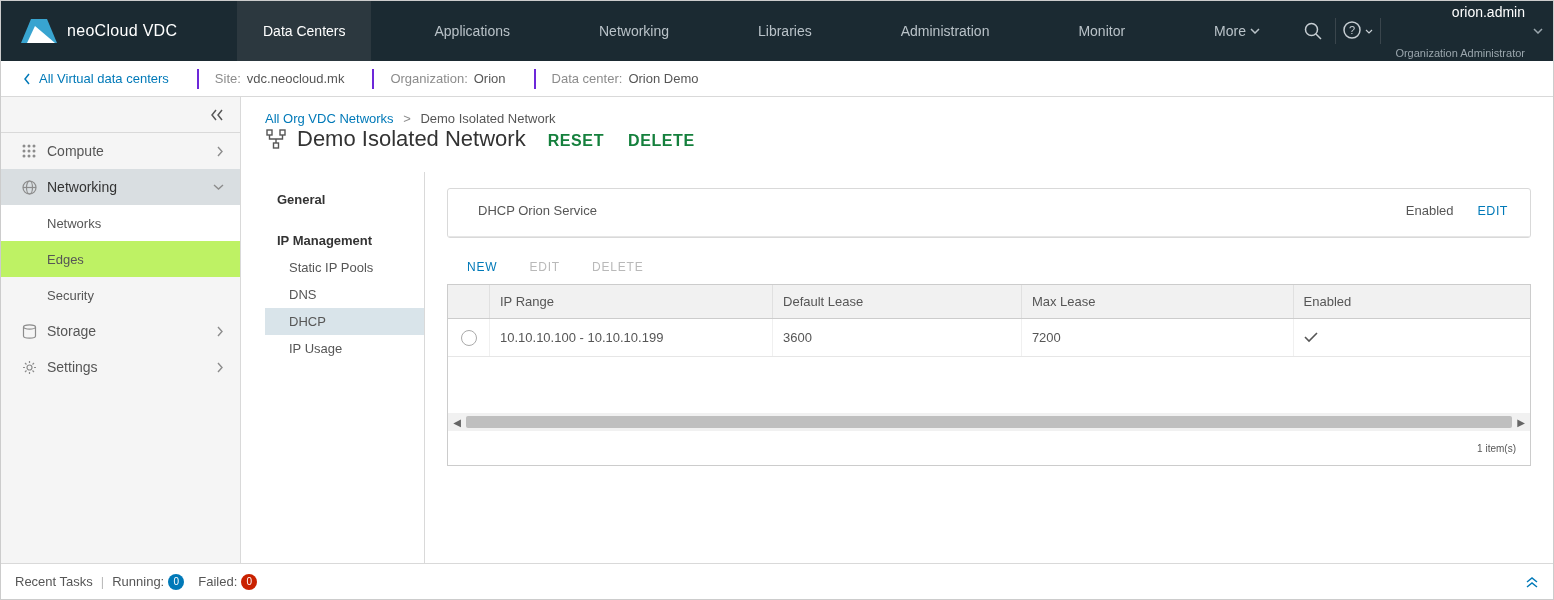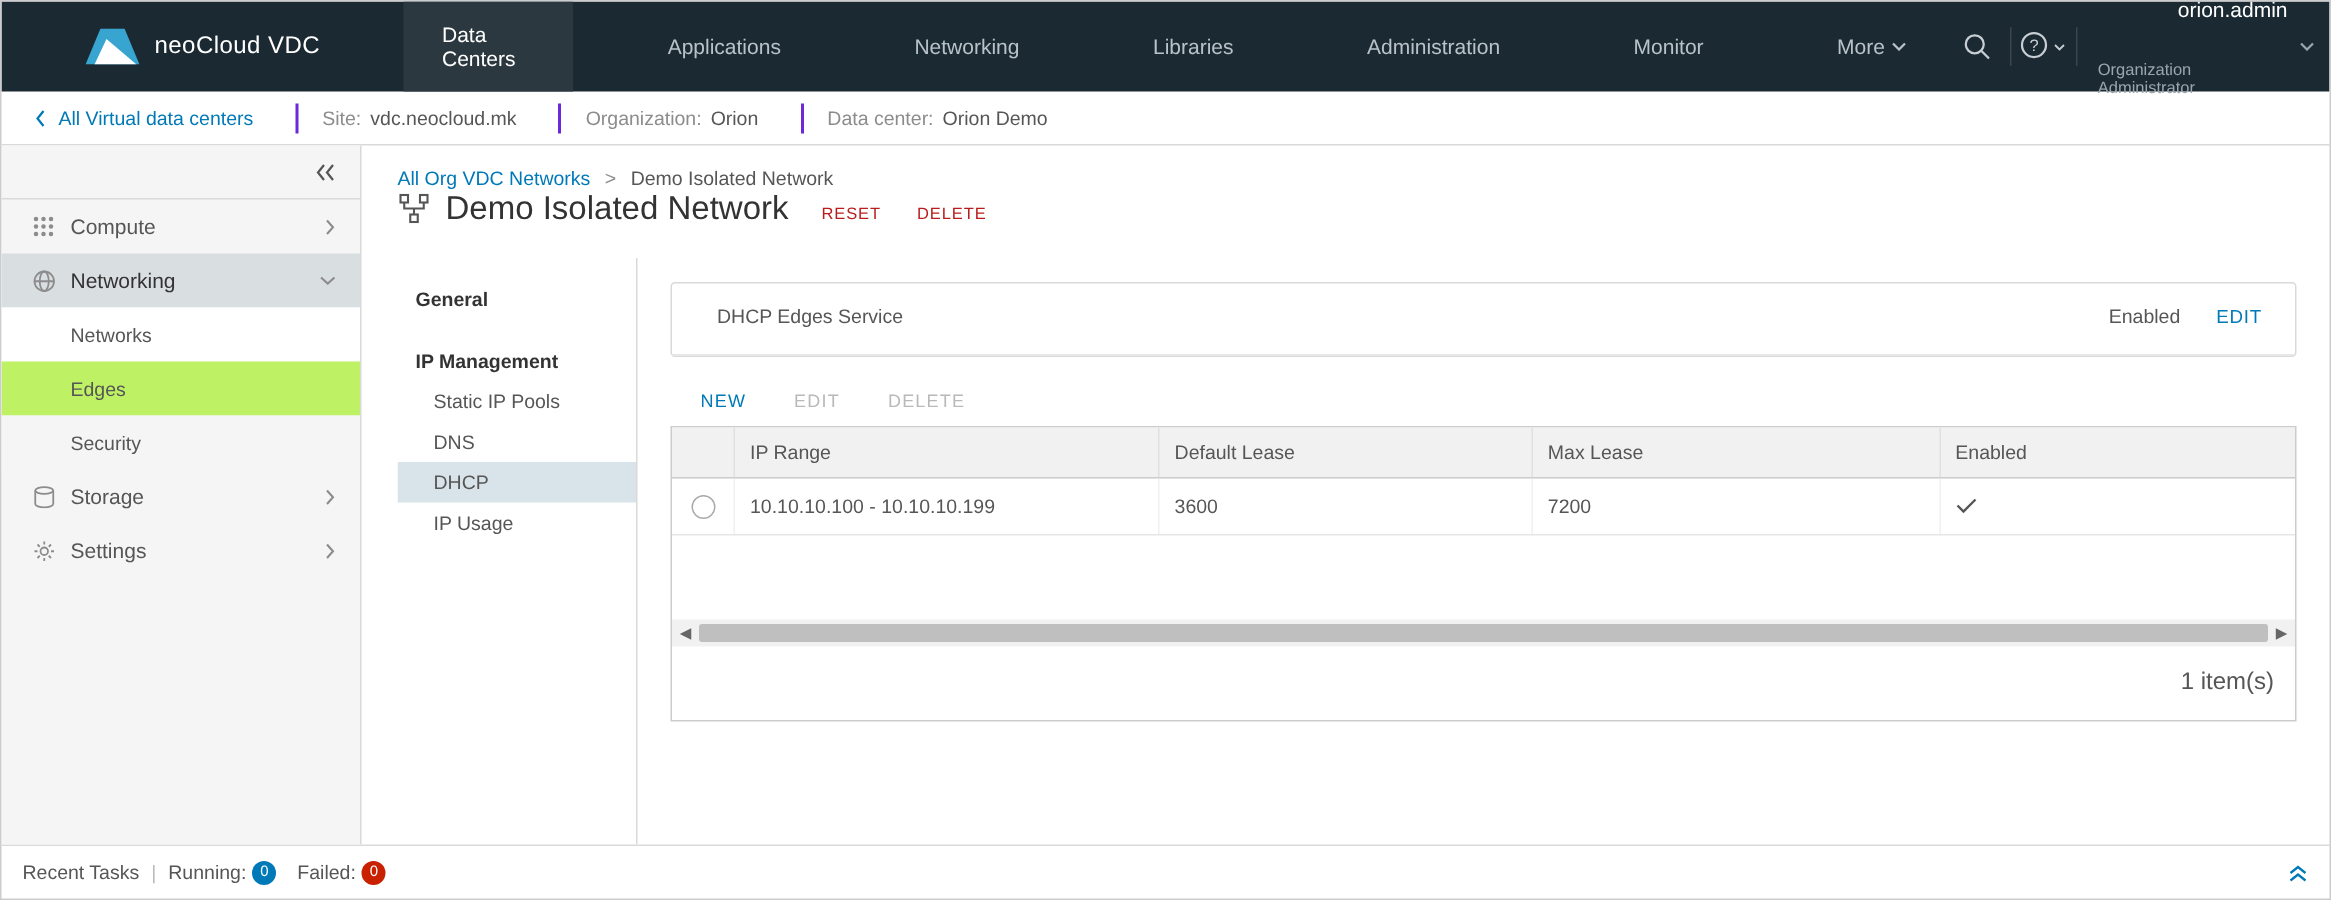--- a/index.html
+++ b/index.html
@@ -1,21 +1,21 @@
 <!DOCTYPE html>
 <html><head>
 <meta charset="utf-8">
 <style>
 * { box-sizing: border-box; margin: 0; padding: 0; font-family: -apple-system, BlinkMacSystemFont, "Segoe UI", Helvetica, Arial, sans-serif; }
 html, body { height: 100%; }
 body { width: 1554px; height: 600px; background: #fff; color: #565656; font-size: 13px; overflow: hidden; border: 1px solid #ccc; }
 
 
 .topnav { height: 60px; background: #1b2a32; display: flex; align-items: center; }
-.brand { display: flex; align-items: center; width: 236px; padding-left: 20px; height: 100%; margin-left: 36px; }
+.brand { display: flex; align-items: center; width: 236px; padding-left: 20px; height: 100%; }
 .brand-logo { width: 36px; height: 24px; margin-right: 10px; }
 .brand-name { color: #fff; font-size: 16px; font-weight: 500; letter-spacing: .3px; }
 .nav-tabs { display: flex; height: 100%; gap: 37px; }
 .nav-tab { display: flex; align-items: center; padding: 0 26px; color: #b9c2c8; font-size: 14px; cursor: pointer; }
 .nav-tab.active { background: #2c383f; color: #fff; }
 .nav-tab .chev { margin-left: 4px; display: inline-flex; }
 .nav-right { margin-left: auto; display: flex; align-items: center; height: 100%; }
 .nav-icon { width: 44px; height: 100%; display: flex; align-items: center; justify-content: center; color: #c7ced3; cursor: pointer; }
 .nav-sep { width: 1px; height: 26px; background: #3a454c; }
 .user-block { height: 100%; display: flex; flex-direction: column; align-items: flex-end; justify-content: center; padding: 0 28px 0 14px; color: #d4dadd; cursor: pointer; position: relative; gap: 27px; }
@@ -46,21 +46,21 @@
 
 .content { flex: 1; display: flex; overflow: hidden; }
 .inner-left { display: flex; flex-direction: column; flex: 1; padding: 14px 0 0 24px; overflow: hidden; }
 .breadcrumb { font-size: 13px; }
 .breadcrumb a { color: #0079b8; text-decoration: none; cursor: pointer; }
 .breadcrumb .sep { margin: 0 6px; color: #8c8c8c; }
 .breadcrumb .cur { color: #565656; }
 .page-title-row { display: flex; align-items: baseline; margin-bottom: 20px; }
 .title-icon { width: 22px; height: 22px; margin-right: 10px; color: #565656; align-self: center; }
 .page-title { font-size: 22px; color: #333; font-weight: 400; margin-right: 22px; }
-.title-action { color: #b91c1c; font-size: 11px; letter-spacing: .6px; font-weight: 400; cursor: pointer; margin-right: 24px; }
+.title-action { color: #15803d; font-size: 16px; letter-spacing: .6px; font-weight: 700; cursor: pointer; margin-right: 24px; }
 
 .detail-row { display: flex; flex: 1; overflow: hidden; }
 .detail-nav { width: 160px; padding-top: 14px; border-right: 1px solid #d9d9d9; }
 .dn-item { padding: 6px 12px; font-size: 13px; cursor: pointer; color: #333; }
 .dn-item.head { font-weight: 600; color: #333; }
 .dn-item.sub { padding-left: 24px; font-weight: 400; color: #565656; }
 .dn-item.selected { background: #d9e4ea; }
 
 .detail-main { flex: 1; padding: 16px 22px 0 22px; overflow: auto; }
 .panel { border: 1px solid #d9d9d9; border-radius: 3px; background: #fff; }
@@ -84,21 +84,21 @@
 .col-max { flex: 1.1; }
 .col-en { flex: 0.95; border-right: none; }
 .grid-body-row { display: flex; height: 38px; border-bottom: 1px solid #e6e6e6; }
 .grid-body-row .grid-cell { border-right: 1px solid #f0f0f0; }
 .grid-body-row .col-en { border-right: none; }
 .radio { width: 16px; height: 16px; border: 1px solid #aaa; border-radius: 50%; margin: 0 auto; }
 .grid-empty { height: 56px; }
 .grid-scroll { height: 18px; background: #f1f1f1; display: flex; align-items: center; }
 .grid-scroll .arrow { width: 18px; text-align: center; color: #666; font-size: 10px; }
 .grid-scroll .track { flex: 1; height: 12px; background: #bfbfbf; border-radius: 2px; }
-.grid-footer { height: 34px; display: flex; justify-content: flex-end; padding-right: 14px; font-size: 16px; color: #565656; margin-top: 15px; }
+.grid-footer { height: 34px; display: flex; align-items: center; justify-content: flex-end; padding-right: 14px; font-size: 10px; color: #565656; }
 
 
 .statusbar { height: 36px; border-top: 1px solid #d9d9d9; display: flex; align-items: center; padding: 0 14px; font-size: 13px; color: #565656; }
 .statusbar .divider { margin: 0 8px; color: #bbb; }
 .badge { display: inline-flex; align-items: center; justify-content: center; min-width: 16px; height: 16px; border-radius: 8px; color: #fff; font-size: 10px; padding: 0 4px; margin-left: 4px; }
 .badge.blue { background: #0079b8; }
 .badge.red { background: #c92100; }
 .statusbar .toggle-up { margin-left: auto; cursor: pointer; color: #0079b8; }
 
 svg { display: block; }
@@ -308,21 +308,21 @@
           <div class="dn-item head">IP Management</div>
           <div class="dn-item sub">Static IP Pools</div>
           <div class="dn-item sub">DNS</div>
           <div class="dn-item sub selected">DHCP</div>
           <div class="dn-item sub">IP Usage</div>
         </div>
 
         <div class="detail-main">
           <div class="panel">
             <div class="panel-header">
-              <span class="panel-title">DHCP Edges Service</span>
+              <span class="panel-title">DHCP Orion Service</span>
               <span class="panel-status">Enabled</span>
               <span class="panel-edit">EDIT</span>
             </div>
           </div>
 
           <div class="tbl-actions">
             <span class="tbl-action primary">NEW</span>
             <span class="tbl-action disabled">EDIT</span>
             <span class="tbl-action disabled">DELETE</span>
           </div>

